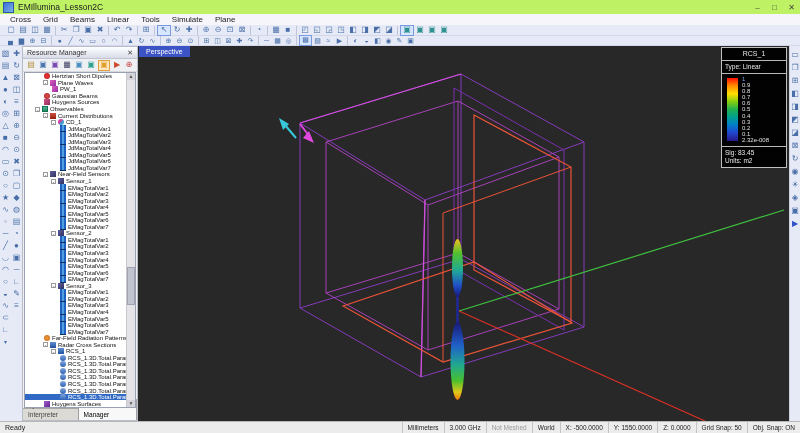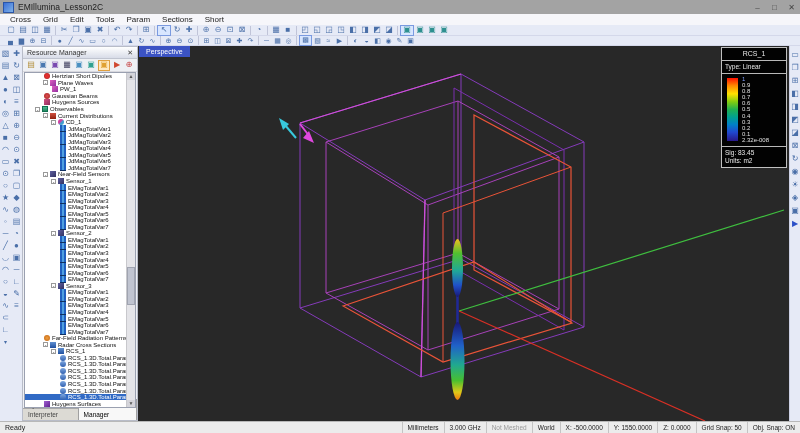--- a/index.html
+++ b/index.html
@@ -1,19 +1,19 @@
 <!DOCTYPE html>
 <html><head>
 <meta charset="utf-8">
 <style>
   html,body{margin:0;padding:0;background:#888;}
   #app{position:relative;width:800px;height:433px;background:#f0f0f0;overflow:hidden;
        font-family:"Liberation Sans",sans-serif;-webkit-font-smoothing:antialiased;}
   
-  .titlebar{position:absolute;left:0;top:0;width:800px;height:14px;background:#a3a3a3;
+  .titlebar{position:absolute;left:0;top:0;width:800px;height:14px;background:#bef264;
             border-bottom:1px solid #e4e4e4;display:flex;align-items:center;}
   .appicon{width:9px;height:9px;margin:0 4px 0 3px;background:linear-gradient(135deg,#3a6fd8,#7fb2e8);
            border:1px solid #2a55a8;}
   .title-text{font-size:8.5px;color:#222;}
   .wincontrols{margin-left:auto;display:flex;}
   .wbtn{width:17px;text-align:center;font-size:8px;color:#444;line-height:13px;}
   
   .menubar{position:absolute;left:0;top:14px;width:800px;height:11px;background:#f6f6fa;
            display:flex;align-items:center;padding-left:4px;box-sizing:border-box;}
   .mitem{font-size:8px;color:#222;padding:0 6px;line-height:11px;}
@@ -116,25 +116,25 @@
     <span class="wincontrols" id="win-controls">
         <span class="wbtn">–</span>
         <span class="wbtn">□</span>
         <span class="wbtn">✕</span>
       </span>
   </div>
 
   <div class="menubar" id="menu-bar">
       <span class="mitem">Cross</span>
       <span class="mitem">Grid</span>
-      <span class="mitem">Edit</span>
+      <span class="mitem">Beams</span>
+      <span class="mitem">Linear</span>
       <span class="mitem">Tools</span>
-      <span class="mitem">Param</span>
-      <span class="mitem">Sections</span>
-      <span class="mitem">Short</span>
+      <span class="mitem">Simulate</span>
+      <span class="mitem">Plane</span>
     </div>
 
   <div class="tbar" id="tbar1">
       <span class="ticon">▢</span>
       <span class="ticon">▤</span>
       <span class="ticon">◫</span>
       <span class="ticon">▦</span>
       <span class="vsep"></span>
       <span class="ticon">✂</span>
       <span class="ticon">❐</span>

